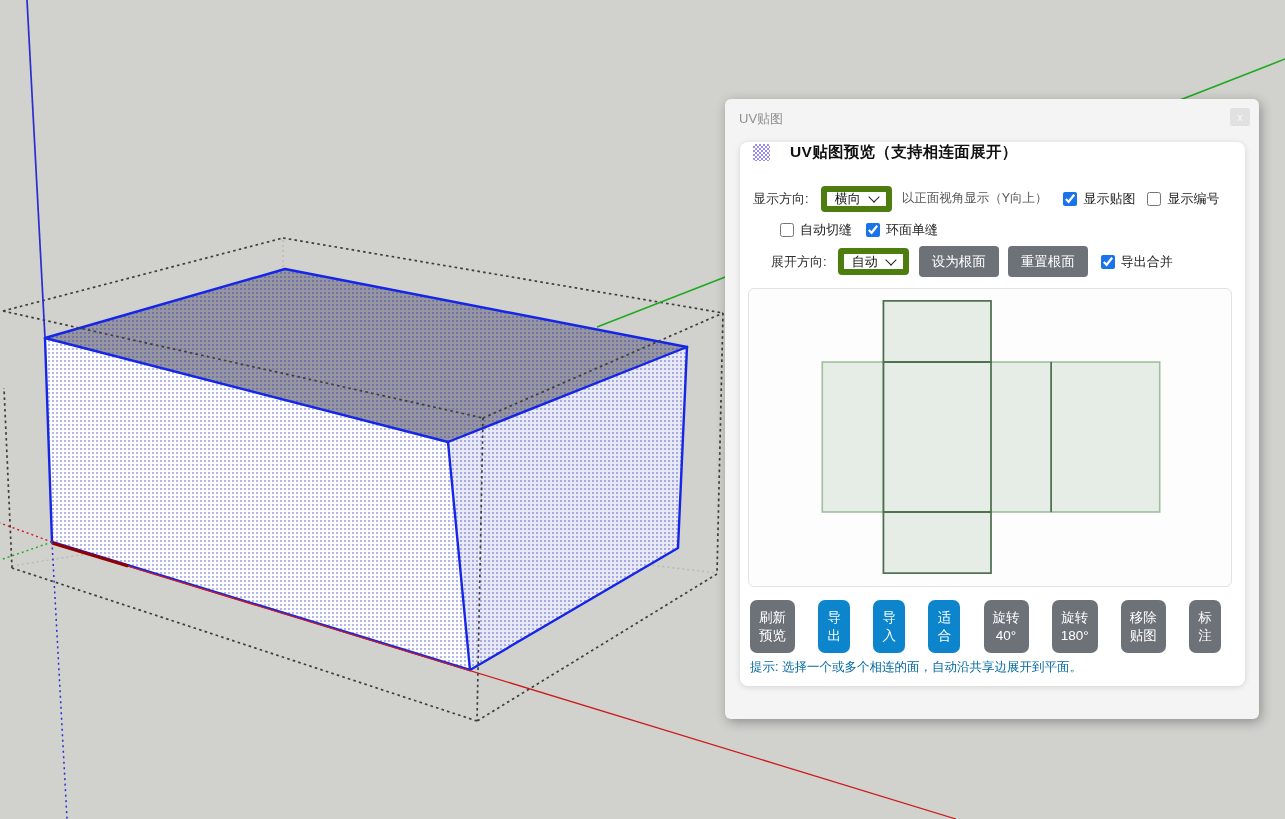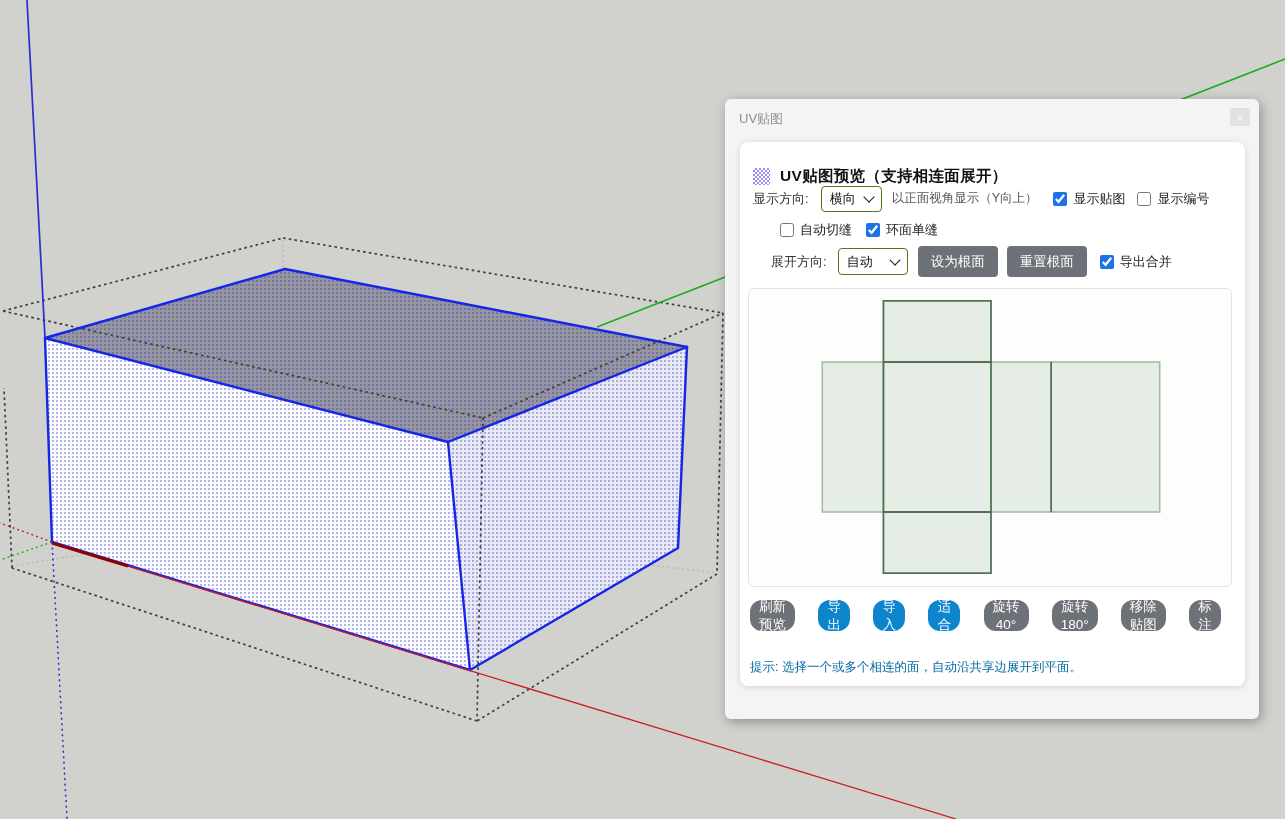--- a/index.html
+++ b/index.html
@@ -22,39 +22,39 @@
   .close-btn{
     position:absolute;top:9px;right:9px;width:20px;height:18px;
     background:#e1e1e1;color:#fafafa;border:none;border-radius:2px;
     font-size:11px;line-height:17px;text-align:center;padding:0;cursor:default;
     font-family:inherit;
   }
   .card{
     position:absolute;left:15px;top:43px;width:505px;height:544px;
     background:#ffffff;border-radius:8px;box-shadow:0 1px 6px rgba(0,0,0,.14);
   }
-  .hdr{position:absolute;left:13px;top:24px;display:flex;align-items:center;gap:10px;}
+  .hdr{position:absolute;left:13px;top:0;display:flex;align-items:center;gap:20px;}
   .hicon{
     width:17px;height:17px;border-radius:2px;
     background-image:repeating-conic-gradient(#9b8cf0 0% 25%, #ffffff 0% 50%);
     background-size:4px 4px;
   }
   .htitle{font-size:15.5px;font-weight:bold;color:#111;letter-spacing:.3px;}
 
   .row{position:absolute;display:flex;align-items:center;}
   .r1{left:13px;top:43px;height:27px;width:486px;}
   .r2{left:12px;top:78px;height:20px;padding-left:28px;}
   .r3{left:31px;top:104px;height:31px;width:486px;}
 
   .lbl{font-size:13px;color:#333;}
   .cap{font-size:12.5px;color:#555;}
 
   .select{
     display:inline-flex;align-items:center;justify-content:space-between;
-    border:1px solid #4d7c0f;border-radius:4px;height:26px;box-sizing:border-box;
+    border:6px solid #4d7c0f;border-radius:4px;height:26px;box-sizing:border-box;
     padding:0 8px;font-size:13px;color:#111;background:#fff;cursor:default;
   }
   .chev{width:7px;height:7px;border-right:1.8px solid #222;border-bottom:1.8px solid #222;
     transform:rotate(45deg);margin:-3px 0 0 9px;}
 
   label.chk{display:flex;align-items:center;font-size:13px;color:#222;cursor:default;}
   label.chk input{width:14px;height:14px;margin:0 6px 0 0;accent-color:#1a73e8;}
 
   .rootbtn{
     height:31px;border:none;border-radius:4px;background:#6d7278;color:#fff;
@@ -63,21 +63,21 @@
 
   .preview{
     position:absolute;left:8px;top:146px;width:484px;height:299px;box-sizing:border-box;
     background:#fdfdfd;border:1px solid #e2e2e2;border-radius:6px;overflow:hidden;
   }
   .preview svg{width:100%;height:100%;display:block;}
 
   .actions{position:absolute;left:10px;top:458px;width:471px;display:flex;
     justify-content:space-between;}
   .act{
-    height:31px;min-width:32px;border:none;border-radius:12px;color:#fff;
+    height:53px;min-width:32px;border:none;border-radius:7px;color:#fff;
     font-size:13.5px;line-height:1.32;display:flex;flex-direction:column;
     align-items:center;justify-content:center;padding:0 9px;font-family:inherit;
     cursor:default;
   }
   .act.gray{background:#6d7278;}
   .act.blue{background:#0d85cc;}
 
   .hint{position:absolute;left:10px;top:517px;font-size:12.5px;color:#0369a1;}
 </style>
 </head>

